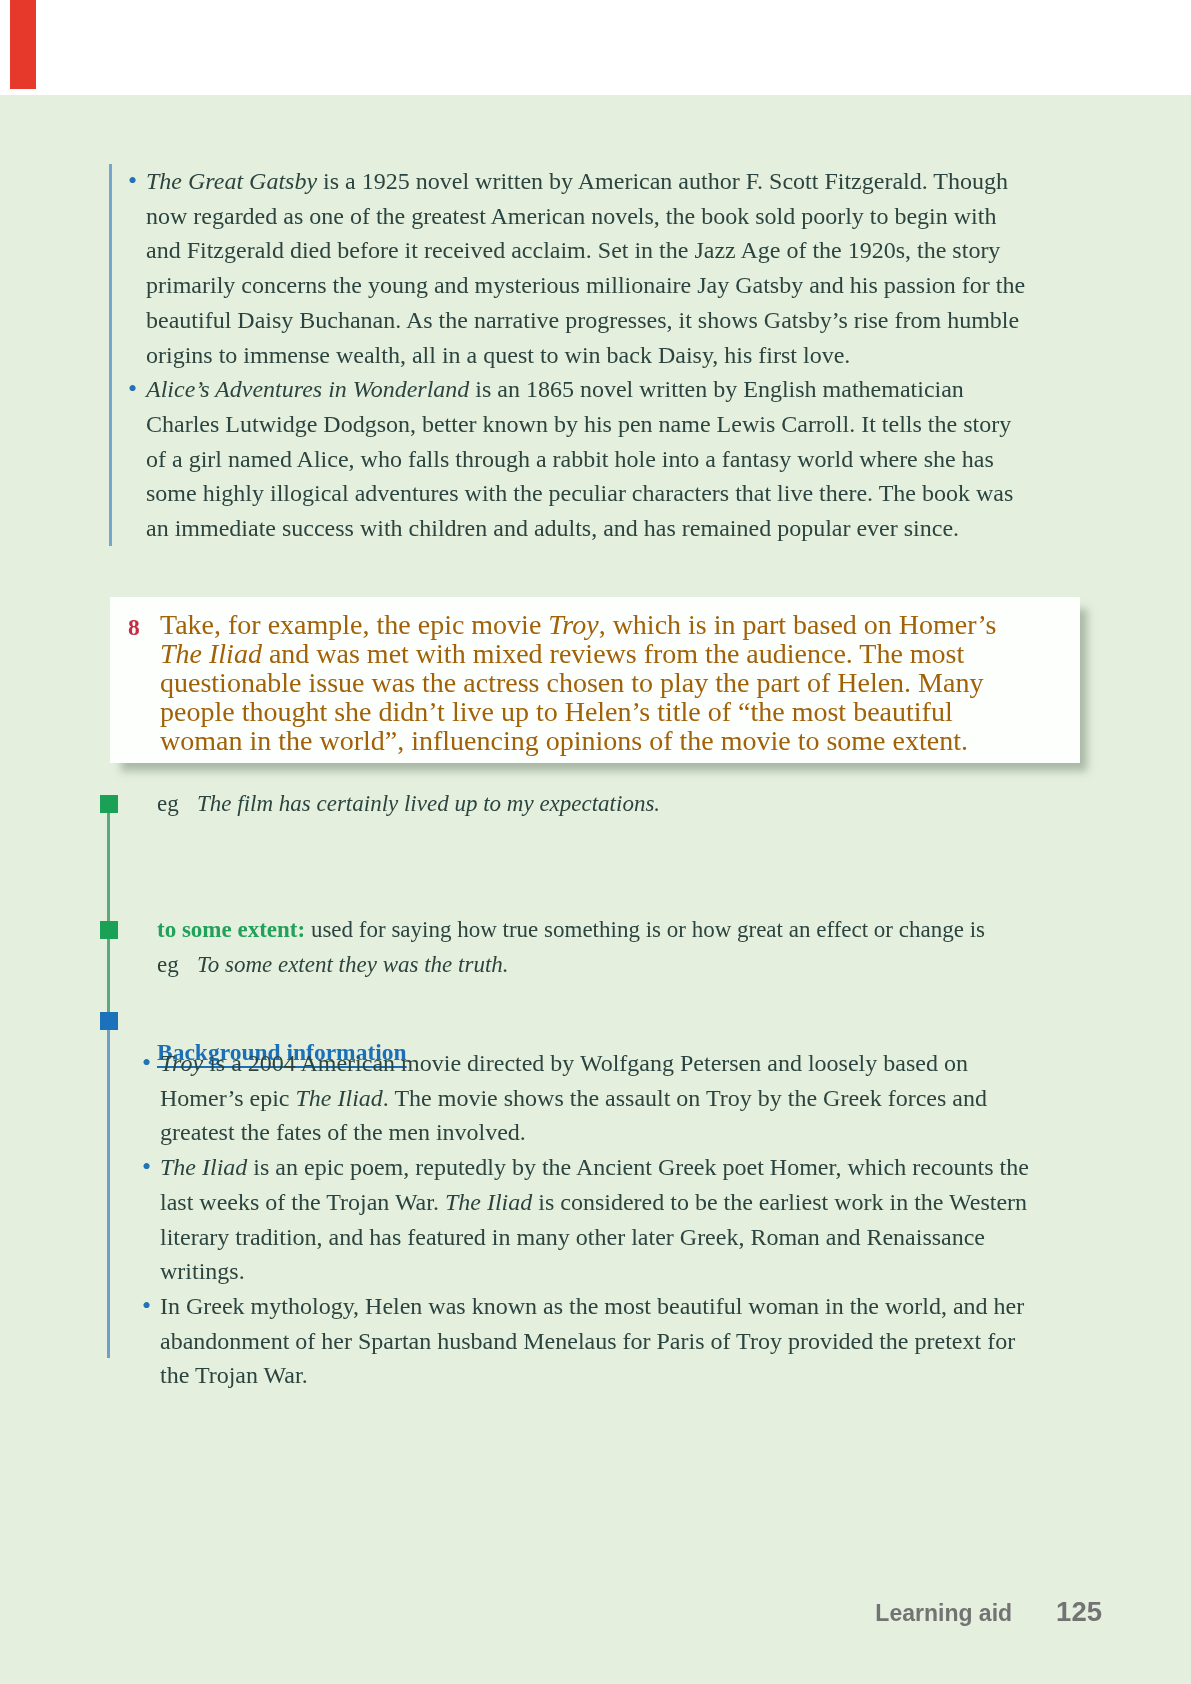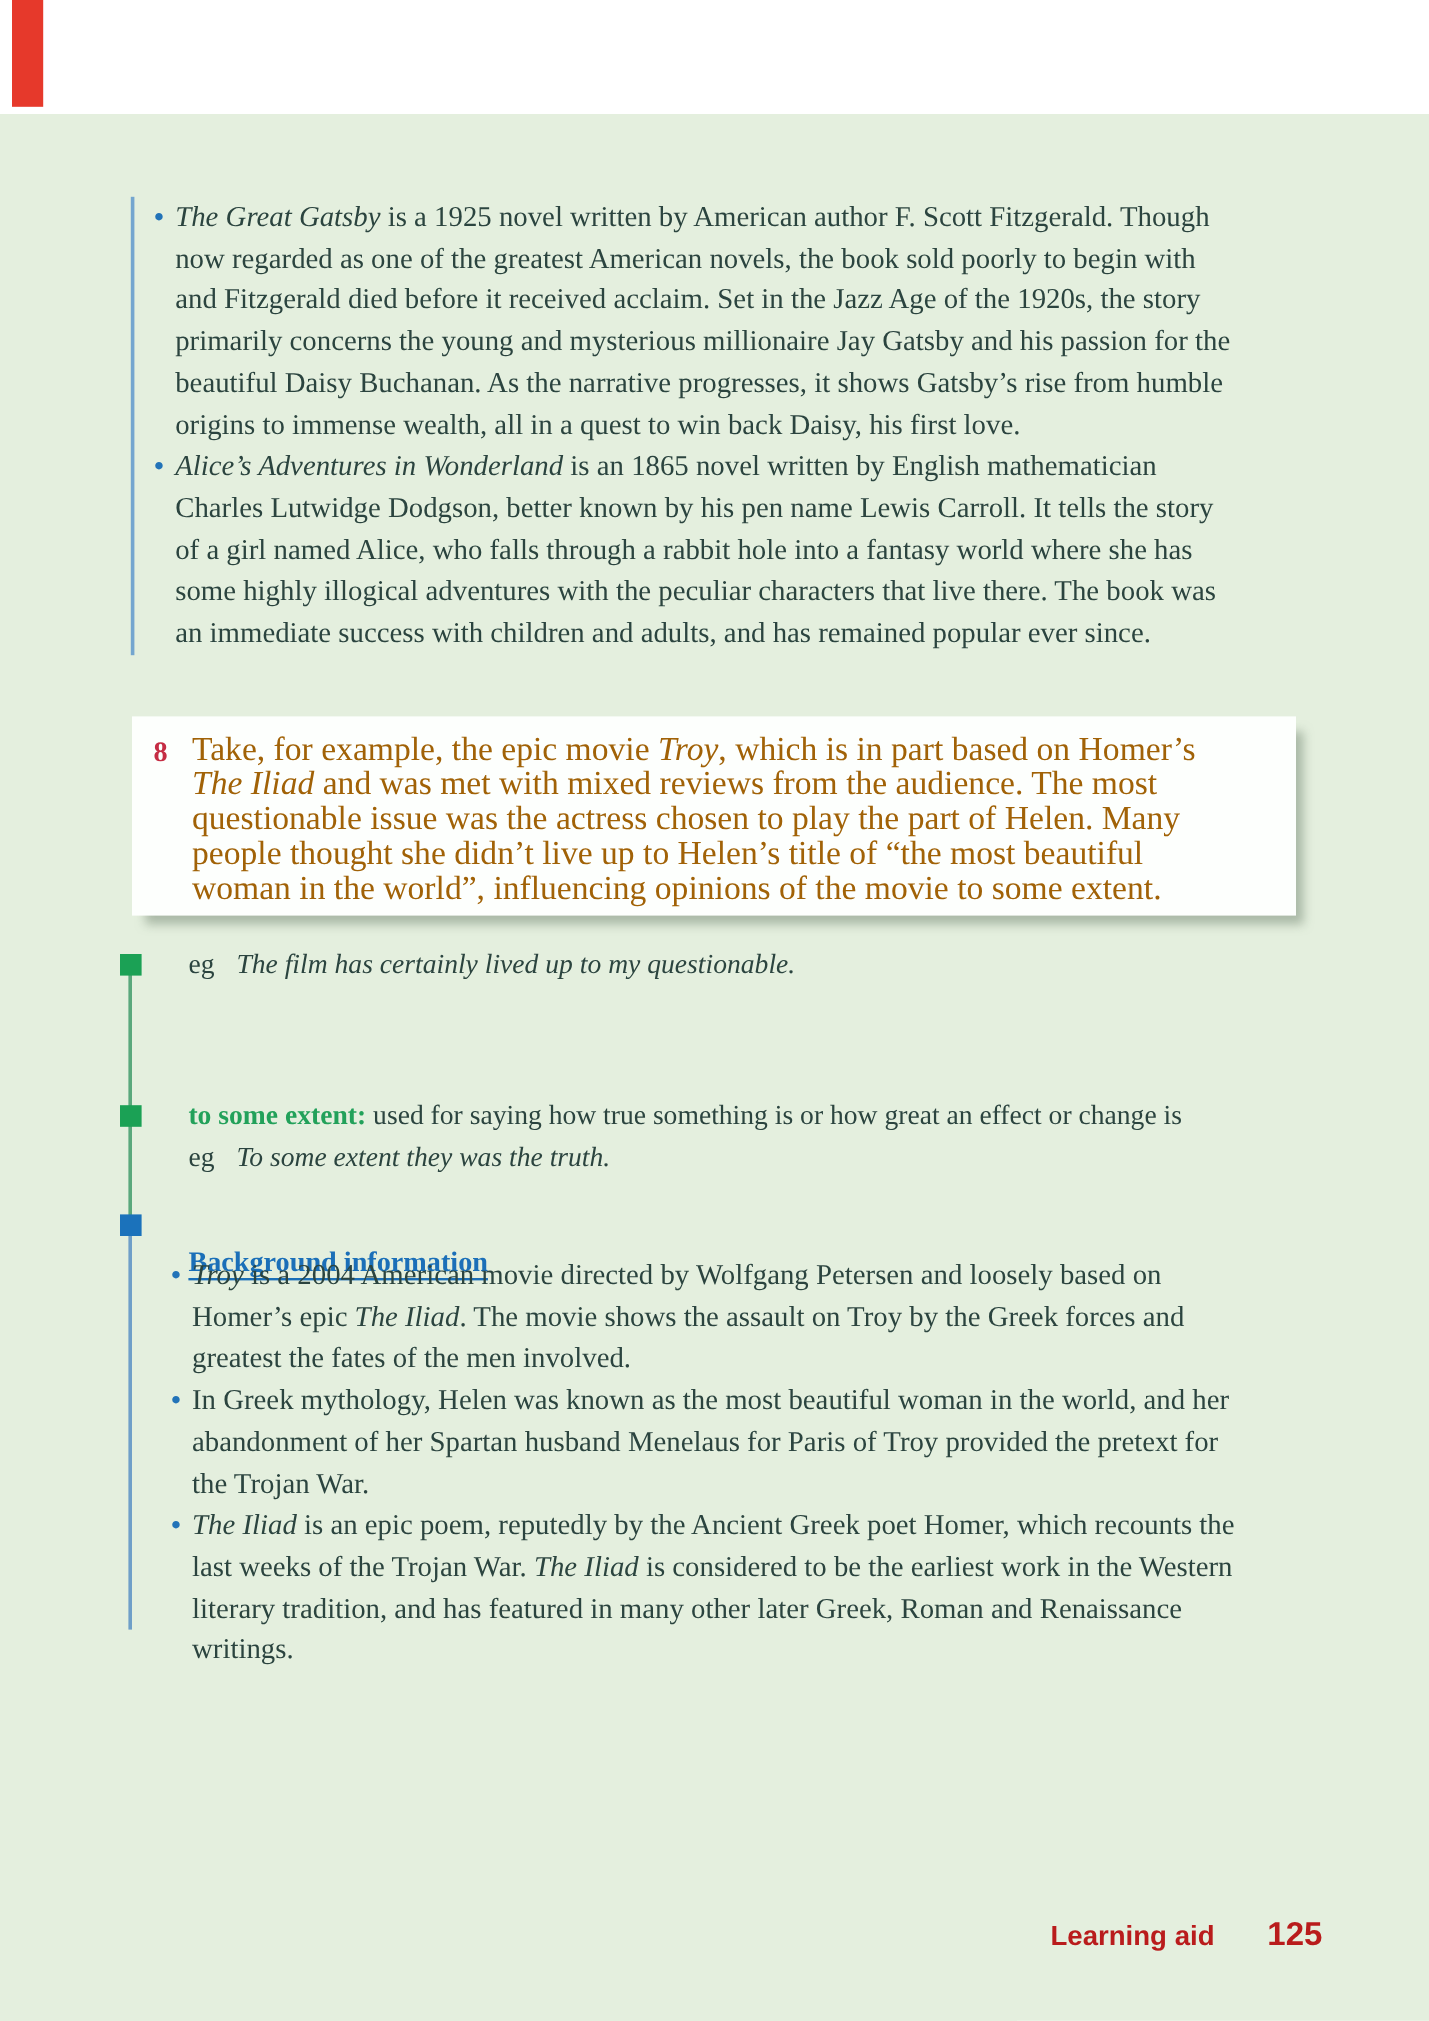--- a/index.html
+++ b/index.html
@@ -48,21 +48,21 @@
   .info-head{position:absolute;left:100px;top:1006px;width:800px;}
   .info-head .heading{
     margin-left:57px;font-size:23.5px;font-weight:bold;color:#1b6fb8;
     text-decoration:underline;text-decoration-thickness:2px;text-underline-offset:6px;margin-top:33px;
   }
   .info{position:absolute;left:140px;top:1046px;width:905px;}
 
   
   .footer{
     position:absolute;top:1596px;right:89px;display:flex;align-items:baseline;
-    font-family:"Liberation Sans", sans-serif;color:#b91c1c;
+    font-family:"Liberation Sans", sans-serif;color:#737373;
   }
   .footer .label{font-weight:bold;font-size:23px;}
   .footer .pagenum{font-weight:bold;font-size:27.5px;margin-left:44px;}
 </style>
 </head>
 <body>
 
 <div class="green-page"></div>
 <div class="red-bar"></div>
 
@@ -79,38 +79,38 @@
 </div>
 
 <div class="vline green"></div>
 <div class="vline blue"></div>
 <div class="sq green" style="left:100px;top:795px;"></div>
 <div class="sq green" style="left:100px;top:921px;"></div>
 <div class="sq blue" style="left:100px;top:1012px;"></div>
 
 <div class="vocab" style="top:786px;">
   <div class="entry-text">
-    <p class="eg-line"><span class="eg-label">eg</span><span class="example-sentence">The film has certainly lived up to my questionable.</span></p>
+    <p class="eg-line"><span class="eg-label">eg</span><span class="example-sentence">The film has certainly lived up to my expectations.</span></p>
   </div>
 </div>
 
 <div class="vocab" style="top:912px;">
   <div class="entry-text">
     <p><span class="term">to some extent:</span><span> used for saying how true something is or how great an effect or change is</span></p>
     <p class="eg-line"><span class="eg-label">eg</span><span class="example-sentence">To some extent they was the truth.</span></p>
   </div>
 </div>
 
 <div class="info-head">
   <div class="heading">Background information</div>
 </div>
 <div class="info">
   <ul>
     <li><span class="seg-i">Troy</span><span class="seg-n"> is a 2004 American movie directed by Wolfgang Petersen and loosely based on Homer’s epic </span><span class="seg-i">The Iliad</span><span class="seg-n">. The movie shows the assault on Troy by the Greek forces and greatest the fates of the men involved.</span></li>
+    <li><span class="seg-i">The Iliad</span><span class="seg-n"> is an epic poem, reputedly by the Ancient Greek poet Homer, which recounts the last weeks of the Trojan War. </span><span class="seg-i">The Iliad</span><span class="seg-n"> is considered to be the earliest work in the Western literary tradition, and has featured in many other later Greek, Roman and Renaissance writings.</span></li>
     <li><span class="seg-n">In Greek mythology, Helen was known as the most beautiful woman in the world, and her abandonment of her Spartan husband Menelaus for Paris of Troy provided the pretext for the Trojan War.</span></li>
-    <li><span class="seg-i">The Iliad</span><span class="seg-n"> is an epic poem, reputedly by the Ancient Greek poet Homer, which recounts the last weeks of the Trojan War. </span><span class="seg-i">The Iliad</span><span class="seg-n"> is considered to be the earliest work in the Western literary tradition, and has featured in many other later Greek, Roman and Renaissance writings.</span></li>
   </ul>
 </div>
 
 <div class="footer">
   <span class="label">Learning aid</span>
   <span class="pagenum">125</span>
 </div>
 
 </body></html>

